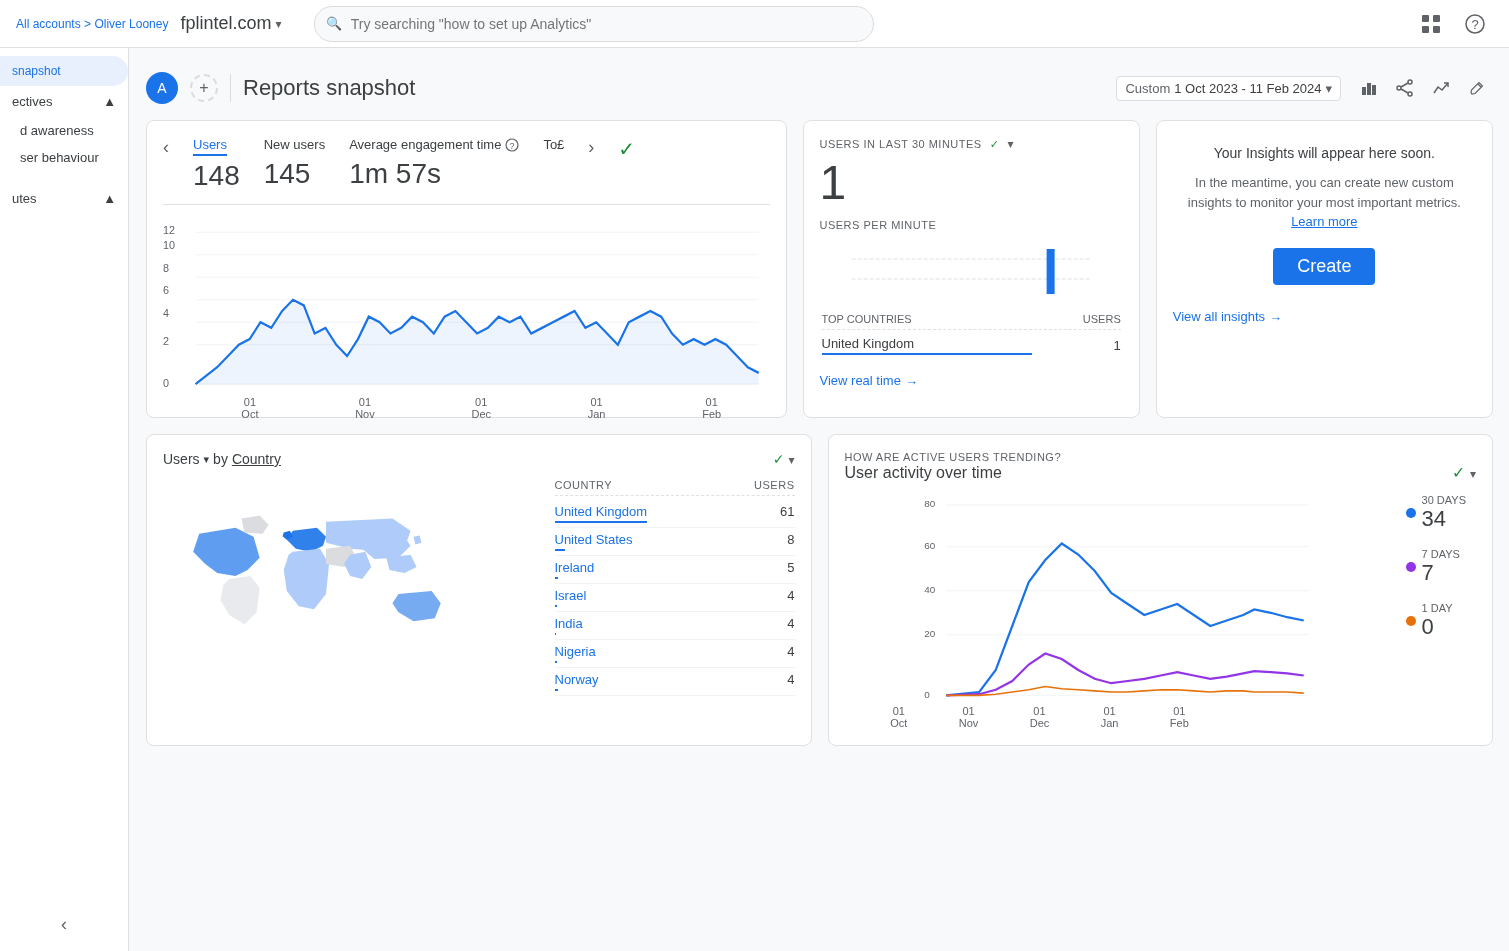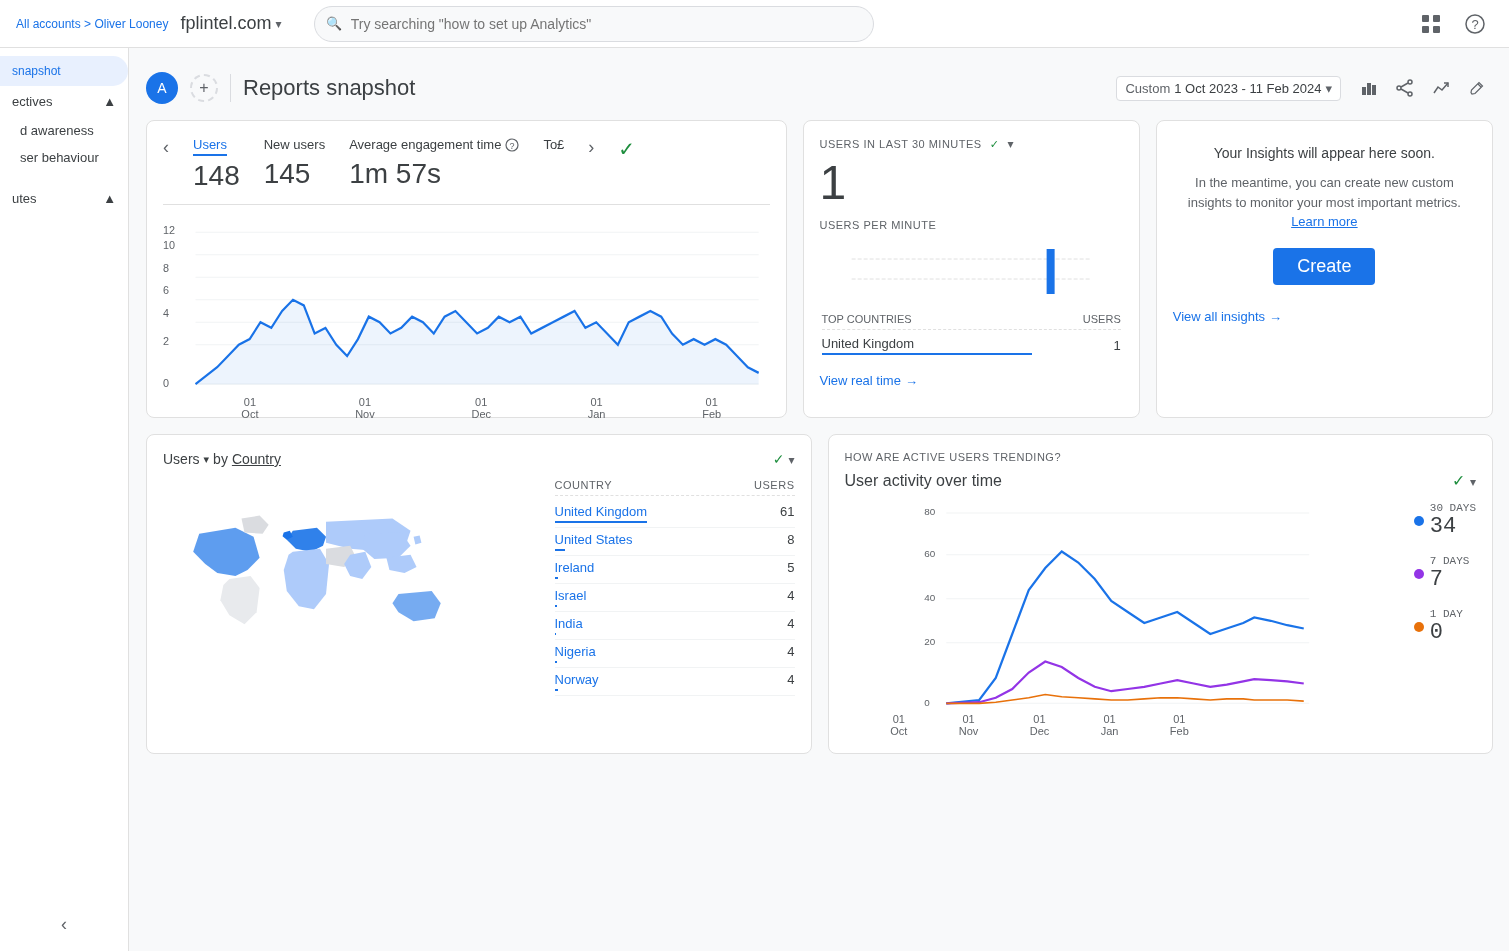--- a/index.html
+++ b/index.html
@@ -103,21 +103,21 @@
     .country-underline { text-decoration: underline; cursor: pointer; }
     .map-table-container { display: flex; gap: 16px; }
     .map-container { flex: 1; }
     .country-list { flex: 1; max-width: 240px; }
     .country-list-header { display: flex; justify-content: space-between; font-size: 11px; font-weight: 500; color: #5f6368; letter-spacing: 0.5px; border-bottom: 1px dashed #e0e0e0; padding-bottom: 4px; margin-bottom: 4px; }
     .country-list-row { display: flex; justify-content: space-between; font-size: 13px; padding: 4px 0; border-bottom: 1px solid #f1f3f4; }
     .country-name { color: #1a73e8; }
     .country-bar-line { height: 2px; background: #1a73e8; margin-top: 2px; }
 
     
-    .activity-header { font-size: 11px; font-weight: 500; color: #5f6368; letter-spacing: 0.5px; margin-bottom: 8px; }
+    .activity-header { font-size: 11px; font-weight: 500; color: #5f6368; letter-spacing: 0.5px; margin-bottom: 0; }
     .activity-title { font-size: 16px; font-weight: 400; color: #3c4043; margin-bottom: 12px; display: flex; align-items: center; gap: 0; }
     .legend-item { display: flex; align-items: center; gap: 6px; margin-bottom: 16px; }
     .legend-dot { width: 10px; height: 10px; border-radius: 50%; }
     .legend-label { color: #5f6368; font-size: 11px; }
     .legend-value { font-size: 22px; font-weight: 300; }
 
     .status-icon { color: #1e8e3e; }
     .dropdown-btn { border: none; background: transparent; cursor: pointer; color: #5f6368; font-size: 12px; }
   </style>
 </head>
@@ -456,21 +456,21 @@
       <div class="activity-header">HOW ARE ACTIVE USERS TRENDING?</div>
       <div class="activity-title">
         <span>User activity over time</span>
         <span style="margin-left:auto;">
           <span style="color:#1e8e3e;">✓</span>
           <button class="dropdown-btn">▾</button>
         </span>
       </div>
       <div style="position:relative;">
         
-        <div style="position:absolute;right:0;top:0;font-size:12px;font-family:Liberation Mono, monospace;">
+        <div style="position:absolute;right:10px;top:0;font-size:12px;">
           <div class="legend-item">
             <div class="legend-dot" style="background:#1a73e8;"></div>
             <div>
               <div class="legend-label">30 DAYS</div>
               <div class="legend-value">34</div>
             </div>
           </div>
           <div class="legend-item">
             <div class="legend-dot" style="background:#9334e6;"></div>
             <div>

